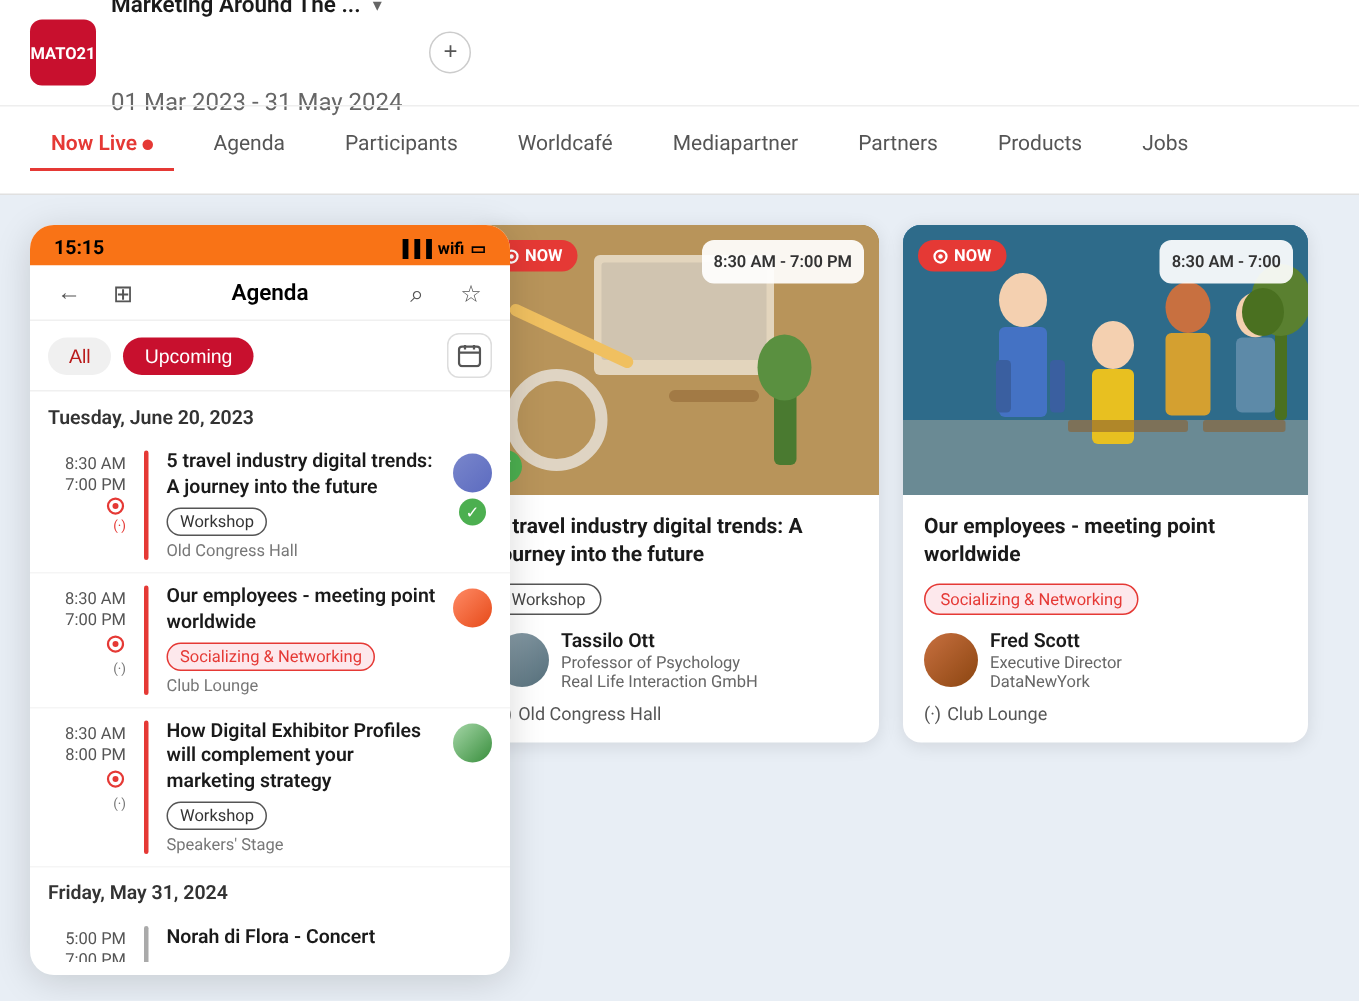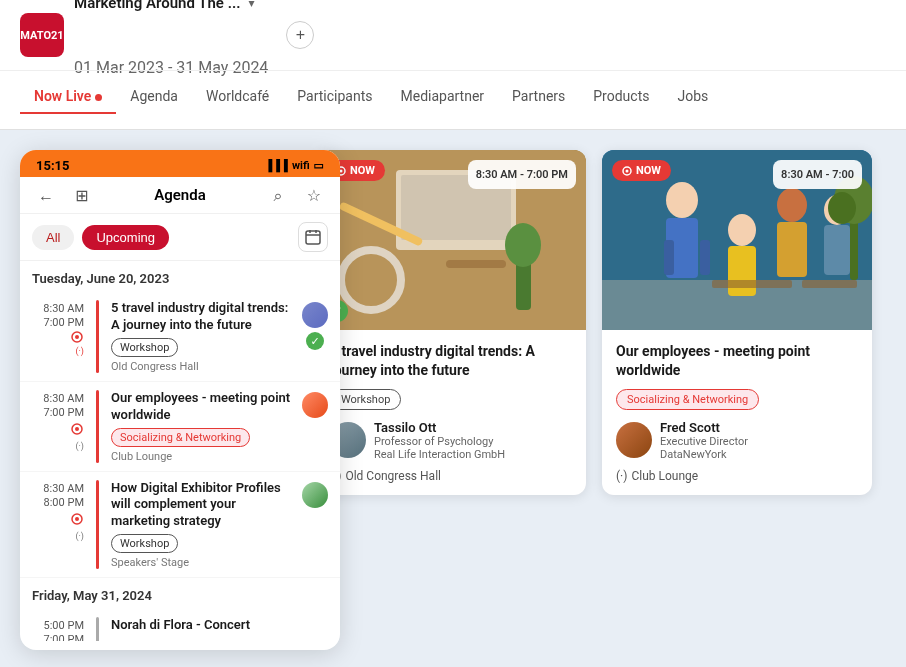--- a/index.html
+++ b/index.html
@@ -81,21 +81,21 @@
       justify-content: center;
       cursor: pointer;
       color: #555;
       font-size: 16px;
     }
 
     .nav-tabs {
       display: flex;
       align-items: flex-end;
       padding: 0 20px;
-      gap: 0;
+      gap: 12px;
       height: 44px;
       border-top: 1px solid #eee;
     }
 
     .nav-tab {
       padding: 8px 14px;
       font-size: 14px;
       color: #555;
       cursor: pointer;
       border-bottom: 2px solid transparent;
@@ -468,22 +468,22 @@
     </div>
     <button class="plus-btn">
       <span>+</span>
     </button>
   </div>
   <nav class="nav-tabs">
     <div class="nav-tab active">
       <span>Now Live</span><span class="live-dot"></span>
     </div>
     <div class="nav-tab"><span>Agenda</span></div>
+    <div class="nav-tab"><span>Participants</span></div>
     <div class="nav-tab"><span>Worldcafé</span></div>
-    <div class="nav-tab"><span>Participants</span></div>
     <div class="nav-tab"><span>Mediapartner</span></div>
     <div class="nav-tab"><span>Partners</span></div>
     <div class="nav-tab"><span>Products</span></div>
     <div class="nav-tab"><span>Jobs</span></div>
   </nav>
 </div>
 
 <div class="main-content">
 
   <div class="phone-mockup">

